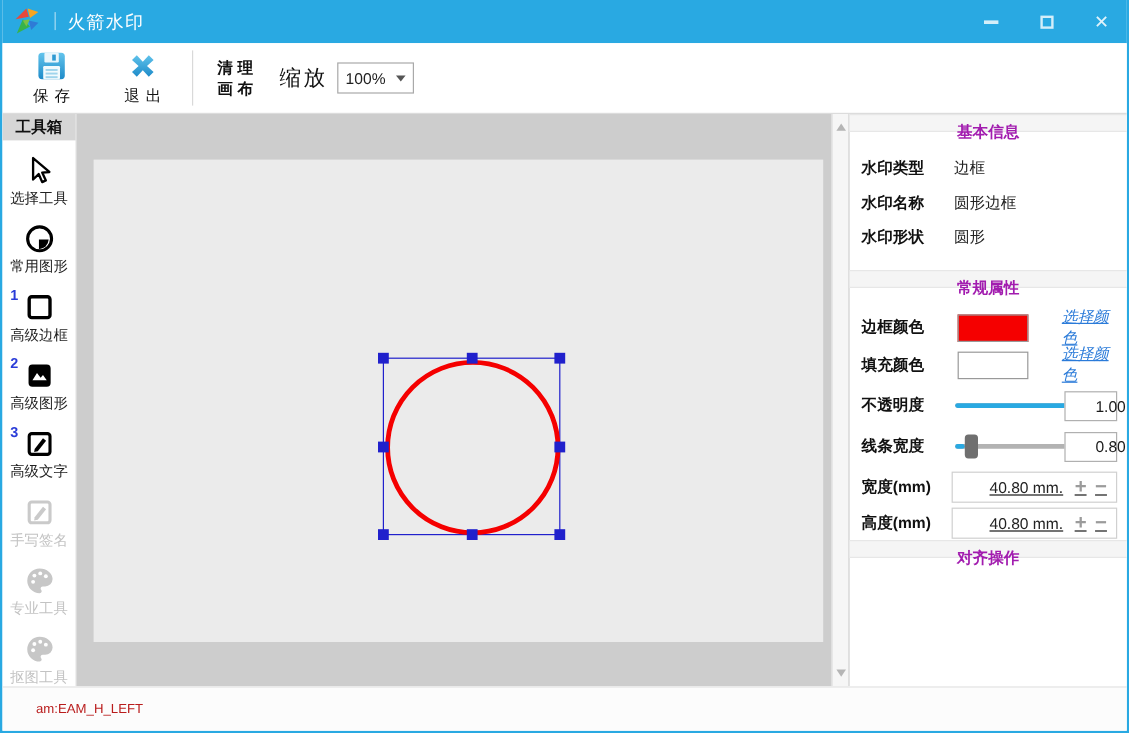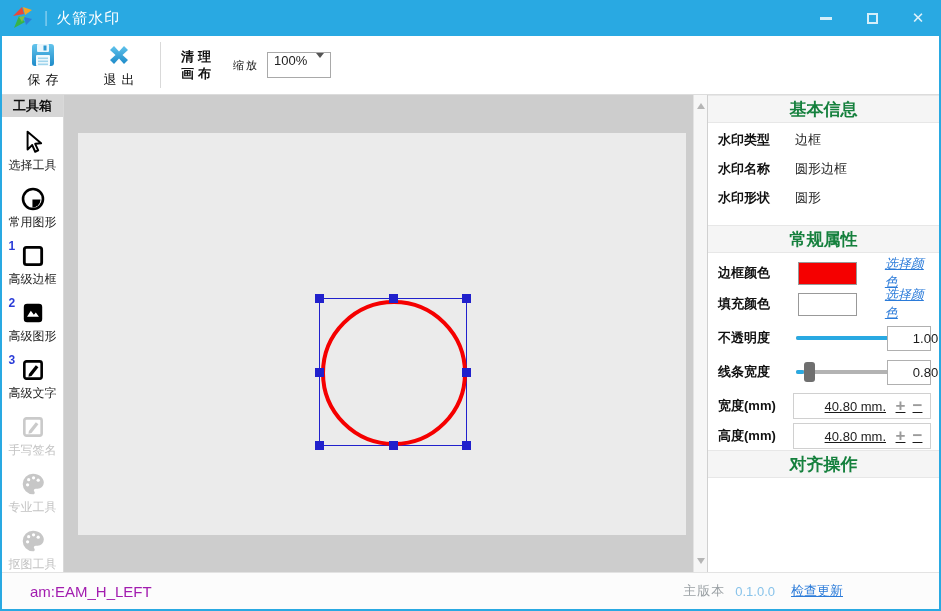--- a/index.html
+++ b/index.html
@@ -24,23 +24,23 @@
   
   .toolbar { position:absolute; top:36px; left:0; right:0; height:59px; background:#fff;
              border-bottom:1px solid #dcdcdc; display:flex; align-items:center; }
   .tb-btn { width:70px; height:54px; display:flex; flex-direction:column; align-items:center;
             justify-content:center; cursor:pointer; margin-left:6px; }
   .tb-btn svg { width:26px; height:26px; }
   .tb-label { margin-top:3px; letter-spacing:5px; padding-left:5px; font-size:13px; color:#111; }
   .tb-sep { width:1px; height:46px; background:#d9d9d9; margin:0 12px 0 6px; }
   .tb-multiline { font-size:13px; font-weight:bold; color:#111; line-height:17px; letter-spacing:4px;
                   text-align:left; margin:0 18px 0 8px; cursor:pointer; }
-  .zoom-label { font-size:11px; color:#111; margin-right:8px; letter-spacing:2px; }
+  .zoom-label { font-size:18px; color:#111; margin-right:8px; letter-spacing:2px; }
   .zoom-select { width:64px; height:26px; border:1px solid #a9a9a9; background:#fff; display:flex;
-                 padding:0 6px; cursor:pointer; }
+                 align-items:center; padding:0 6px; cursor:pointer; }
   .zoom-value { flex:1; font-size:13px; color:#222; }
   .caret-down { width:0; height:0; border-left:4px solid transparent; border-right:4px solid transparent;
                 border-top:5px solid #555; }
 
   
   .main { position:absolute; top:95px; left:0; right:0; height:477px; display:flex; }
 
   
   .toolbox { width:62px; background:#fff; border-right:1px solid #d9d9d9; display:flex;
              flex-direction:column; align-items:center; }
@@ -64,43 +64,43 @@
   .sb-up { top:8px; border-bottom:6px solid #b5b5b5; }
   .sb-down { bottom:8px; border-top:6px solid #b5b5b5; }
 
   .selection { position:absolute; left:241px; top:165px; width:148px; height:148px;
                border:1px solid #2020cc; }
   .selection svg { position:absolute; left:0; top:0; }
   .handle { position:absolute; width:9px; height:9px; background:#2020cc; cursor:pointer; }
 
   
   .panel { position:relative; width:232px; background:#fff; border-left:1px solid #d0d0d0; }
-  .section-header { position:absolute; left:0; right:0; height:28px; background:#f5f5f5;
+  .section-header { position:absolute; left:0; right:0; height:15px; background:#f5f5f5;
                     border-top:1px solid #e7e7e7; border-bottom:1px solid #e7e7e7;
-                    font-weight:bold; font-size:17px; text-align:center; line-height:27px; color:#15803d; z-index:2; }
+                    font-weight:bold; font-size:13px; text-align:center; line-height:27px; color:#a21caf; z-index:2; }
   .prow { position:absolute; left:10px; right:8px; height:26px; display:flex; align-items:center;gap:16px; }
   .plabel { font-weight:bold; font-size:13px; color:#111; white-space:nowrap; }
   .pvalue { margin-left:9px; font-size:13px; color:#222; }
   .swatch { width:66px; height:23px; border:1px solid #999; margin-left:12px; cursor:pointer; }
   .color-link { margin-left:12px; color:#2b7bd9; text-decoration:underline; font-size:13px; cursor:pointer;font-style:italic; }
   .slider { position:relative; width:108px; height:4px; background:#b3b3b3; margin-left:10px; border-radius:2px; cursor:pointer; }
   .slider-fill { position:absolute; left:0; top:0; height:4px; background:#29a9e2; border-radius:2px; }
   .slider-thumb { position:absolute; top:-8px; width:11px; height:20px; background:#6f6f6f;
                   border-radius:3px; cursor:pointer; }
   .valbox { position:absolute; right:0; width:44px; height:25px; border:1px solid #b0b0b0; background:#fff;
             font-size:13px; display:flex; align-items:center; justify-content:center; cursor:text;padding-left:33px; }
   .spinbox { position:absolute; left:75px; right:0; height:26px; border:1px solid #d0d0d0; background:#fff;
              display:flex; align-items:center; padding:0 4px;text-decoration:underline; }
   .spin-value { flex:1; text-align:right; font-size:13px; color:#222; padding-right:6px; cursor:text; }
   .spin-btn { width:17px; text-align:center; color:#9b9b9b; font-size:17px; font-weight:bold; cursor:pointer; line-height:24px; }
 
   
   .statusbar { position:absolute; left:0; right:0; bottom:0; height:37px; background:#fcfcfc;
                border-top:1px solid #e3e3e3; display:flex; align-items:center; }
-  .status-left { margin-left:28px; color:#a21caf; font-size:15px; }
+  .status-left { margin-left:28px; color:#b91c1c; font-size:11px; }
   .status-right { position:absolute; right:96px; display:flex; align-items:center; gap:10px; }
   .version-label { color:#9aa0a4; font-size:13px; letter-spacing:1px; }
   .version-value { color:#88c3ea; font-size:13px; }
   .update-link { color:#2b7bd9; text-decoration:underline; font-size:13px; cursor:pointer; margin-left:6px; }
 </style>
 </head>
 <body>
 
 <div class="window">
 
@@ -355,20 +355,15 @@
           <span class="spin-btn">−</span>
         </div>
       </div>
 
       <div class="section-header" style="top:355px;">对齐操作</div>
     </div>
   </div>
 
   <div class="statusbar">
     <span class="status-left">am:EAM_H_LEFT</span>
-    <div class="status-right">
-      <span class="version-label">主版本</span>
-      <span class="version-value">0.1.0.0</span>
-      <span class="update-link">检查更新</span>
-    </div>
   </div>
 
 </div>
 
 </body></html>

